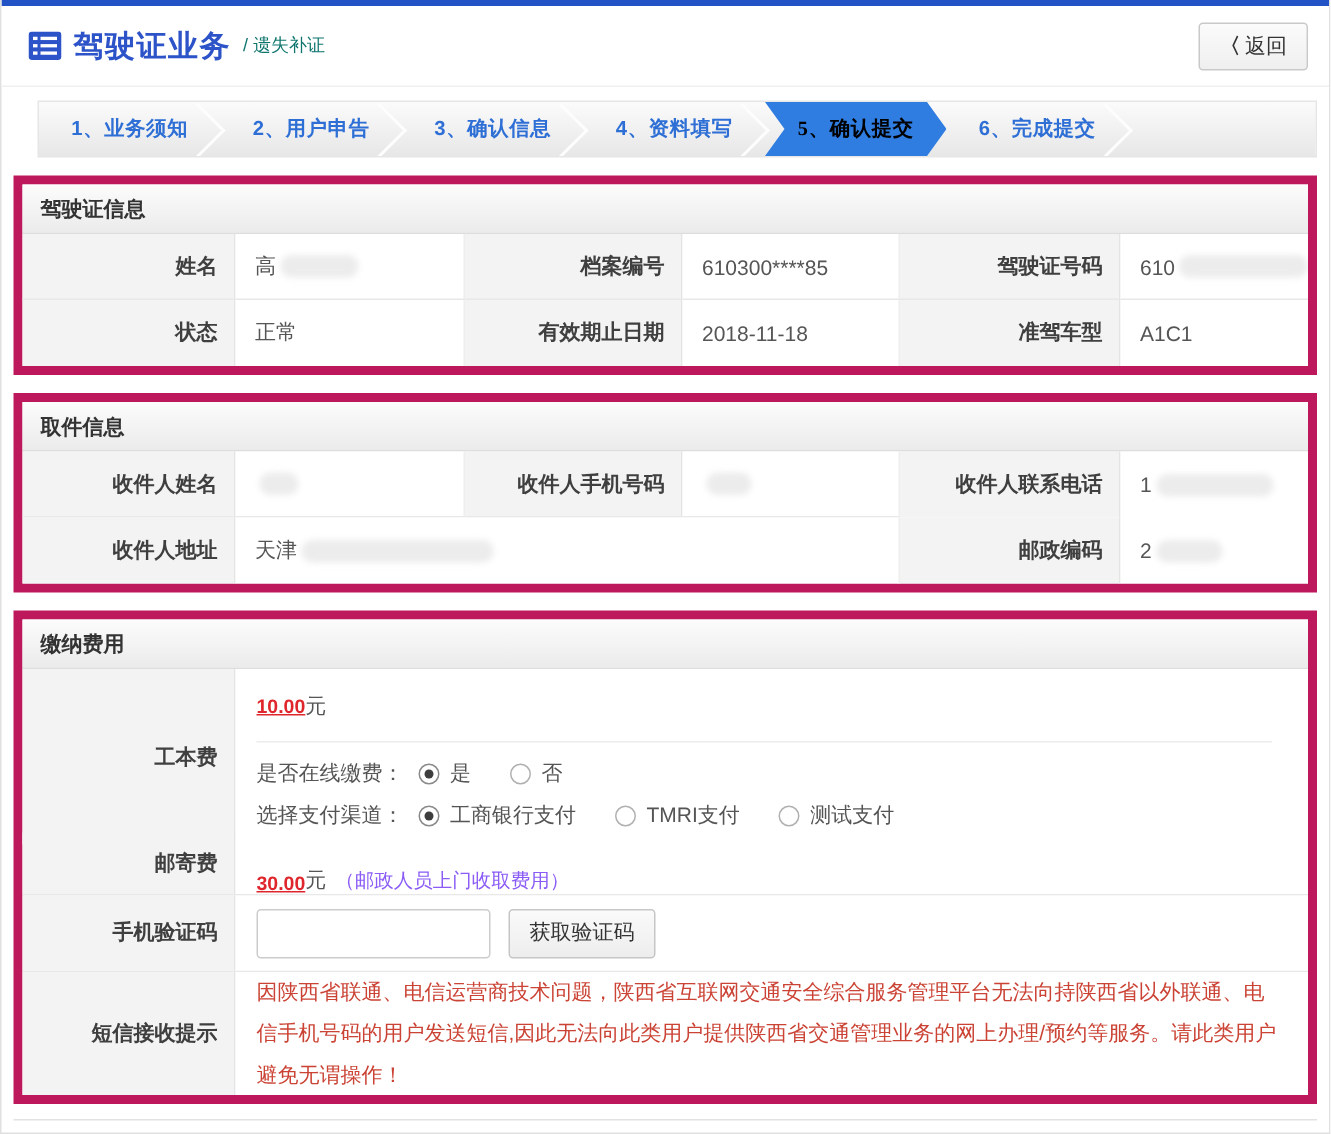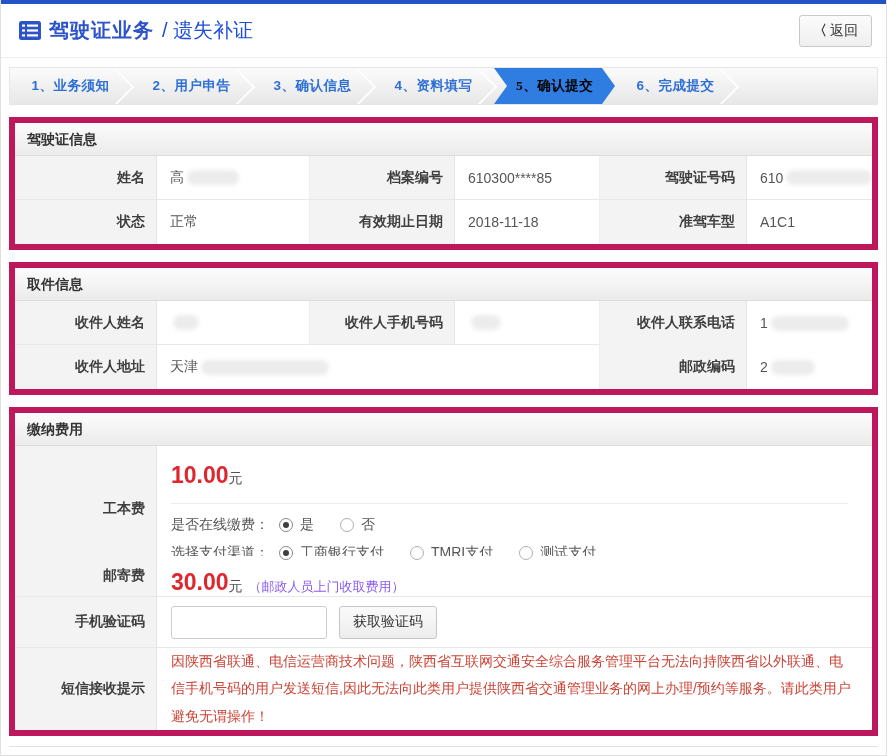--- a/index.html
+++ b/index.html
@@ -4,27 +4,27 @@
 <style>
   * { margin:0; padding:0; box-sizing:border-box; }
   html,body { width:887px; height:756px; background:#fff; font-family:"Liberation Sans","DejaVu Sans",sans-serif; color:#555; font-size:14px; }
   .page { width:887px; height:756px; border:1px solid #e0e0e0; border-top:none; background:#fff; overflow:hidden; }
   .topbar { height:4px; background:#2353c4; }
 
   
   .header { height:54px; display:flex; align-items:center; padding:0 14px 0 18px; border-bottom:1px solid #efefef; background:#fff; }
   .hicon { width:22px; height:19px; margin-right:8px; flex:0 0 auto; }
   .htitle { color:#2d53c8; font-size:20px; font-weight:bold; letter-spacing:1px; }
-  .hsub { color:#1d4ed8; font-size:20px; margin-left:8px; }
+  .hsub { color:#0f766e; font-size:12px; margin-left:8px; }
   .hspacer { flex:1; }
   .back-btn { border:1px solid #c9c9c9; background:linear-gradient(#fbfbfb,#efefef); color:#333; font-size:14px; padding:6px 13px; border-radius:3px; cursor:pointer; }
   .back-btn .chev { font-family:"DejaVu Sans",sans-serif; margin-right:3px; font-weight:bold; }
 
   
-  .steps { margin:9px 8px 0 8px; height:38px; display:flex; background:linear-gradient(#fbfbfb,#e7e7e7); border:1px solid #e6e6e6; overflow:hidden; }
+  .steps { margin:9px 8px 0 24px; height:38px; display:flex; background:linear-gradient(#fbfbfb,#e7e7e7); border:1px solid #e6e6e6; overflow:hidden; }
   .step { width:121px; flex:0 0 auto; position:relative; display:flex; align-items:center; justify-content:center;
           color:#2e6fd6; font-weight:bold; font-size:13.5px; letter-spacing:0.5px; cursor:default; }
   .step:not(.active)::after { content:""; position:absolute; right:2px; top:50%; width:24px; height:24px; margin-top:-12px;
           border-top:2px solid #fdfdfd; border-right:2px solid #fdfdfd; transform:rotate(45deg); pointer-events:none; }
   .step.active { background:#2f7de1; color:#000000;
           clip-path:polygon(0 0, calc(100% - 13px) 0, 100% 50%, calc(100% - 13px) 100%, 0 100%, 13px 50%);font-family:Liberation Serif, serif; }
   .steps .tail { flex:1; }
 
   
   .section { margin:12px 8px 0 8px; border:6px solid #be185d; }
@@ -39,21 +39,21 @@
   .span3 { grid-column:2 / 5; }
 
   .blob { display:inline-block; vertical-align:middle; height:15px; background:#ececec; border-radius:8px; filter:blur(2px); margin-left:3px; }
 
   
   .payrow { display:grid; grid-template-columns:142px 1fr; border-bottom:1px solid #e8e8e8; }
   .payrow:last-child { border-bottom:none; }
   .payrow .plbl { background:#f3f3f3; display:flex; align-items:center; justify-content:flex-end; padding-right:11px; color:#3f3f3f; font-weight:bold; border-right:1px solid #e4e4e4; }
   .payrow .pval { background:#fff; padding:0 20px 0 14px; }
 
-  .fee-amount { font-size:23px; font-weight:bold; color:#e0262d; }
+  .fee-amount { font-size:13px; font-weight:bold; color:#e0262d;text-decoration:underline; }
   .fee-unit { font-size:14px; color:#555; font-weight:normal; }
   .fee-top { padding-top:16px; }
   .fee-divider { border-top:1px solid #ececec; margin:14px 4px 12px 0; }
   .opt-line { display:flex; align-items:center; margin-bottom:10px; color:#555; }
   .opt-q { margin-right:10px; }
   .radio-item { display:flex; align-items:center; margin-right:26px; cursor:pointer; }
   .radio { width:14px; height:14px; border:1px solid #b0b0b0; border-radius:50%; background:#fff; margin-right:7px; flex:0 0 auto; position:relative; }
   .radio.checked { border-color:#8a8a8a; }
   .radio.checked::after { content:""; position:absolute; left:3px; top:3px; width:6px; height:6px; border-radius:50%; background:#3e3e3e; }
 

